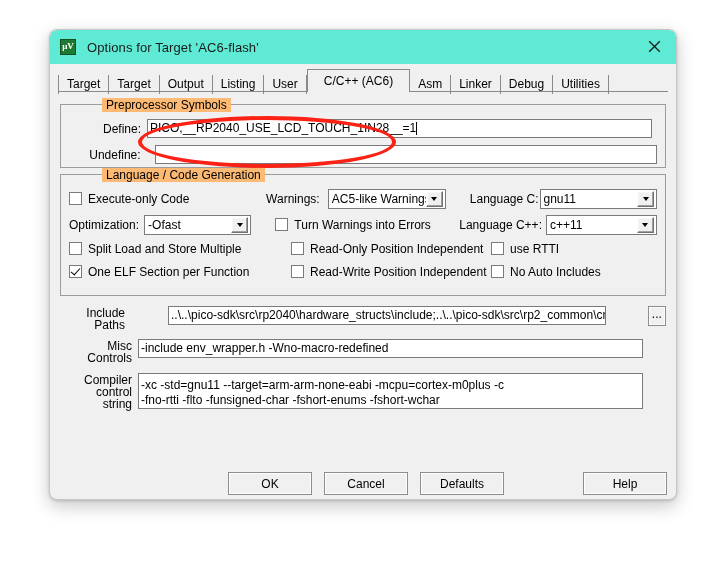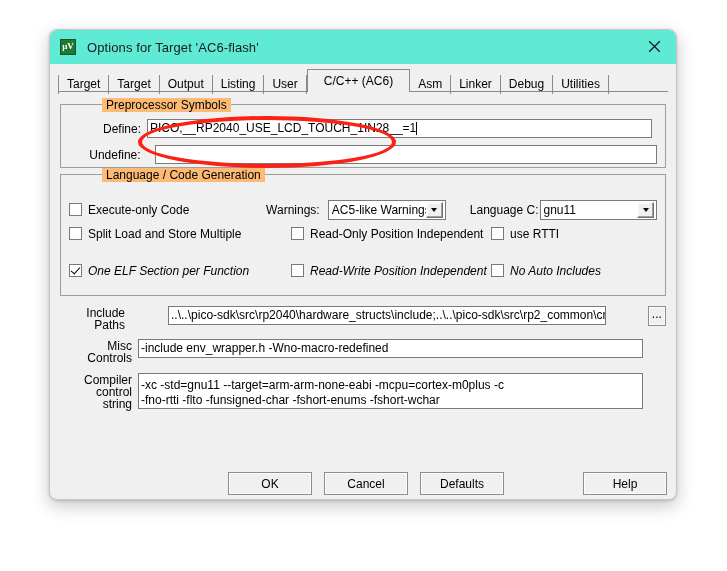--- a/index.html
+++ b/index.html
@@ -355,59 +355,79 @@
         <div class="lbl right" style="width:72px;">Undefine:</div>
         <div class="tinput" style="width:505px; margin-left:6px;">
           <span></span>
         </div>
       </div>
     </div>
 
     <div class="group" style="height:122px;">
       <div class="legend">Language / Code Generation</div>
 
-      <div class="row" style="margin-top:12px; height:21px;">
+      <div class="row" style="margin-top:1px; height:21px;">
         <div class="cb" style="width:198px;">
           <span class="cbbox"></span>
           <span>Execute-only Code</span>
         </div>
         <div class="lbl" style="width:62px;">Warnings:</div>
         <div class="combo" style="width:118px;">
           <span class="cval">AC5-like Warnings</span>
           <span class="arrowbtn">
               <i class="arrow-dn"></i>
             </span>
         </div>
         <div class="lbl" style="width:70px; margin-left:24px;">Language C:</div>
         <div class="combo" style="width:118px;">
           <span class="cval">gnu11</span>
           <span class="arrowbtn">
               <i class="arrow-dn"></i>
             </span>
         </div>
       </div>
 
+      <div class="row" style="margin-top:5px; height:21px;">
+        <div class="lbl" style="width:80px;">Optimization:</div>
+        <div class="combo" style="width:114px;">
+          <span class="cval">-Ofast</span>
+          <span class="arrowbtn">
+              <i class="arrow-dn"></i>
+            </span>
+        </div>
+        <div class="cb" style="margin-left:24px; width:196px;">
+          <span class="cbbox"></span>
+          <span>Turn Warnings into Errors</span>
+        </div>
+        <div class="lbl right" style="width:84px;">Language C++:</div>
+        <div class="combo" style="width:118px; margin-left:4px;">
+          <span class="cval">c++11</span>
+          <span class="arrowbtn">
+              <i class="arrow-dn"></i>
+            </span>
+        </div>
+      </div>
 
 
       <div class="row" style="margin-top:4px; height:19px;">
         <div class="cb" style="width:222px;">
           <span class="cbbox"></span>
           <span>Split Load and Store Multiple</span>
         </div>
         <div class="cb" style="width:200px;">
           <span class="cbbox"></span>
           <span>Read-Only Position Independent</span>
         </div>
         <div class="cb">
           <span class="cbbox"></span>
           <span>use RTTI</span>
         </div>
       </div>
 
-      <div class="row" style="margin-top:18px; height:19px;font-style:italic;">
+      <div class="row" style="margin-top:4px; height:19px;">
         <div class="cb" style="width:222px;">
           <span class="cbbox checked"></span>
           <span>One ELF Section per Function</span>
         </div>
         <div class="cb" style="width:200px;">
           <span class="cbbox"></span>
           <span>Read-Write Position Independent</span>
         </div>
         <div class="cb">
           <span class="cbbox"></span>

